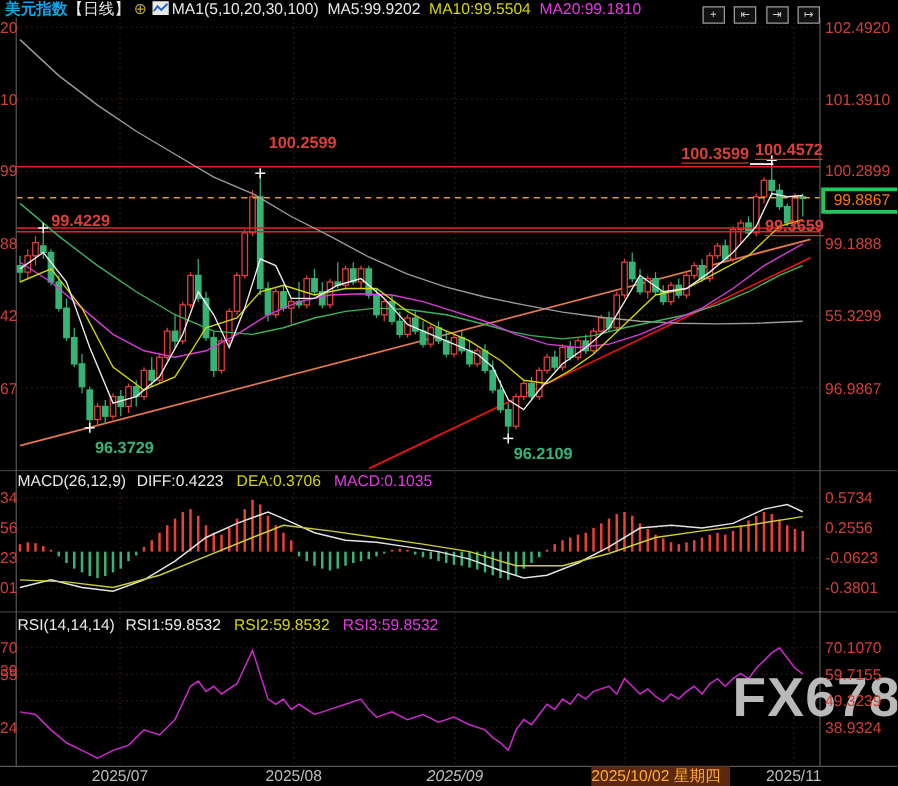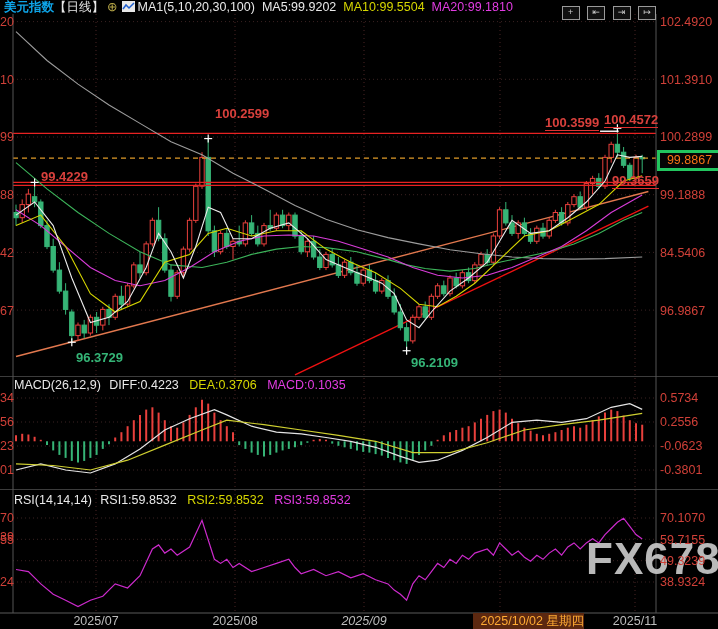--- a/index.html
+++ b/index.html
@@ -26,21 +26,21 @@
   .ann{position:absolute;font-size:13px;font-weight:bold;z-index:3;white-space:nowrap;}
   .ann.red{color:#d8403c;} .ann.grn{color:#35b577;}
   .ann.ul{border-bottom:1px solid #e03030;padding-bottom:0px;}
   .ann-high1{left:215px;top:106px;text-align:center;} .ann-high2{left:545px;top:115px;}
   .ann-high3{left:604px;top:112px;} .ann-lvl1{left:612px;top:173px;}
   .ann-lvl2{left:41px;top:169px;}  .ann-low1{left:76px;top:350px;}
   .ann-low2{left:411px;top:355px;}
   .dlab{position:absolute;top:614px;width:64px;text-align:center;font-size:12.5px;color:#bdbdbd;z-index:3;}
   .d0{left:64px;text-align:center;} .d1{left:203px;} .d2{left:332px;font-style:italic;} .d3{left:603px;}
   .dbox{position:absolute;left:473px;top:613px;width:111px;height:16px;line-height:16px;
-        text-align:right;background:#5c2810;color:#ffab33;font-size:12.5px;z-index:3;}
+        text-align:left;background:#5c2810;color:#ffab33;font-size:12.5px;z-index:3;}
   .wm{position:absolute;left:586px;top:534px;font-size:44px;font-weight:bold;color:#c9c9c9;
       letter-spacing:1px;z-index:2;opacity:0.92;}
 </style>
 </head>
 <body>
 
 <div id="app">
   <svg id="cv" width="718" height="629">
       <g>
         <line x1="96" y1="14" x2="96" y2="613" stroke="#4a2424" stroke-dasharray="1 3"></line>
@@ -425,21 +425,21 @@
     <span class="tool">+</span>
     <span class="tool">⇤</span>
     <span class="tool">⇥</span>
     <span class="tool">↦</span>
   </div>
 
   <div class="ra" style="top:15px">102.4920</div>
   <div class="ra" style="top:73px">101.3910</div>
   <div class="ra" style="top:130px">100.2899</div>
   <div class="ra" style="top:188px">99.1888</div>
-  <div class="ra" style="top:246px">84.5406</div>
+  <div class="ra" style="top:246px">55.3299</div>
   <div class="ra" style="top:304px">96.9867</div>
   <div class="pbox" style="top:150px">99.8867</div>
 
   <div class="la" style="top:15px">20</div>
   <div class="la" style="top:73px">10</div>
   <div class="la" style="top:130px">99</div>
   <div class="la" style="top:188px">88</div>
   <div class="la" style="top:246px">42</div>
   <div class="la" style="top:304px">67</div>
 

